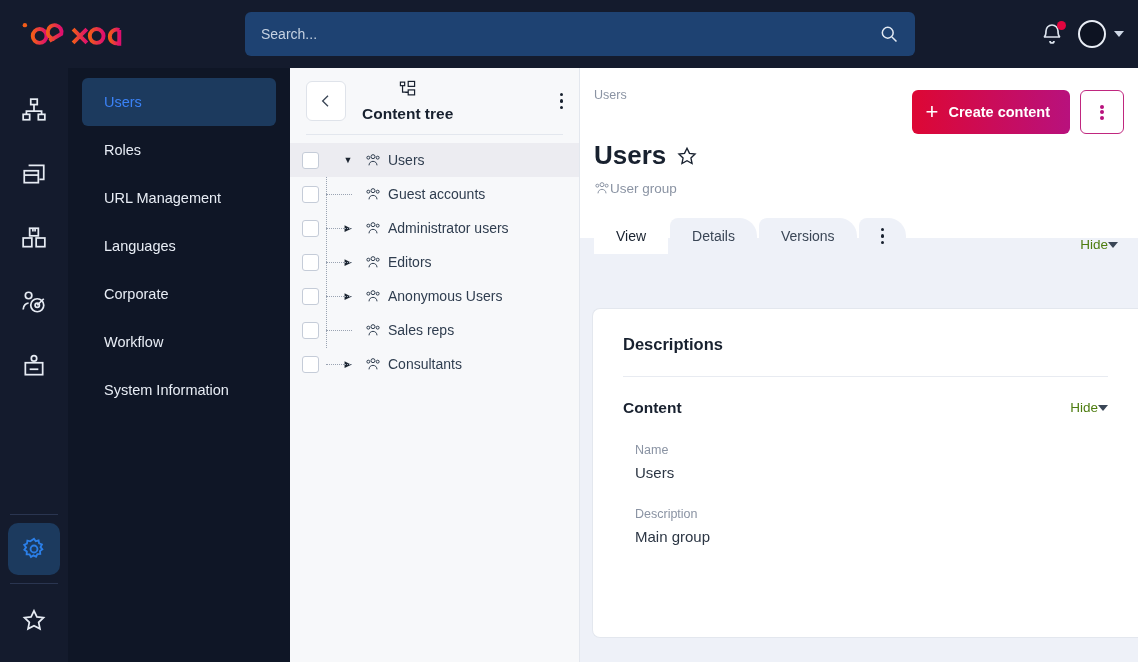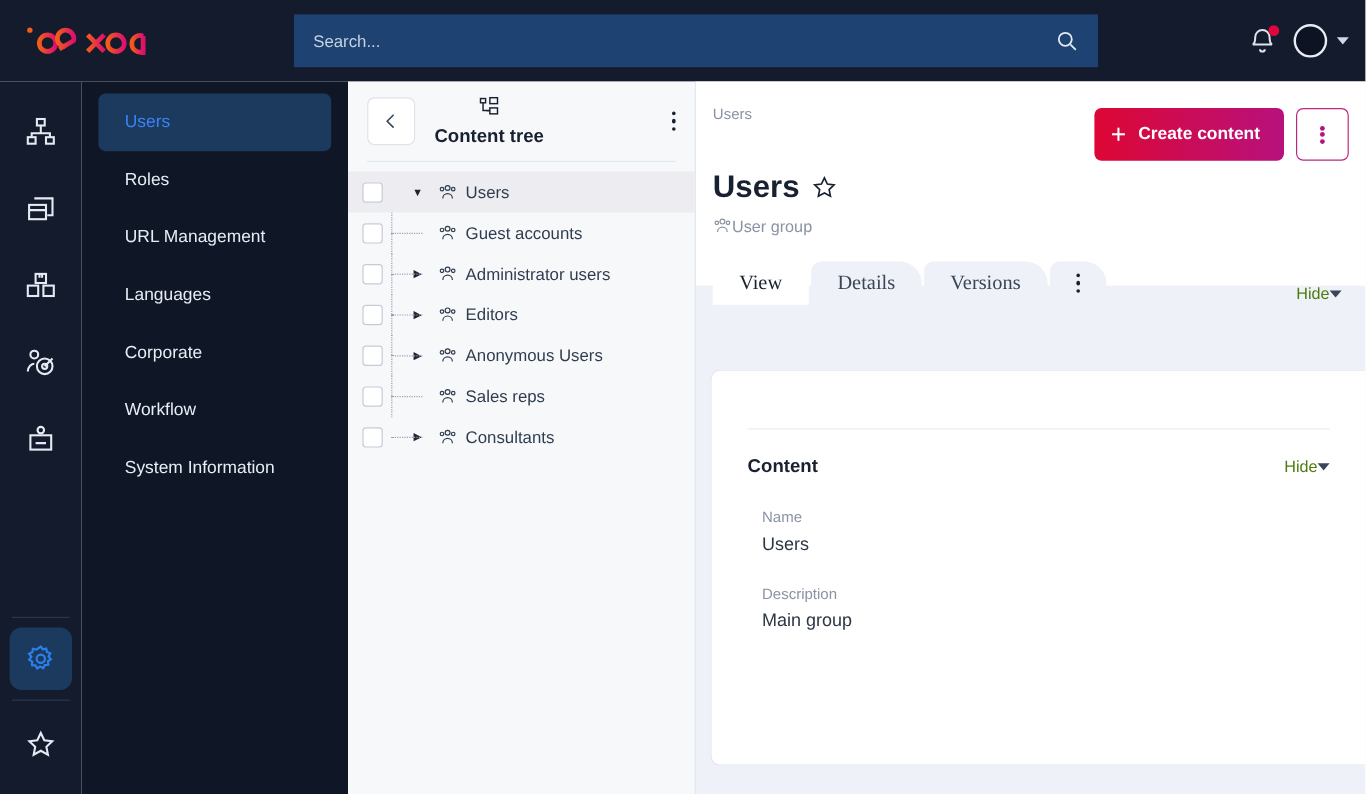--- a/index.html
+++ b/index.html
@@ -13,21 +13,21 @@
 
   
   .topbar {
     position: absolute; left: 0; top: 0; width: 1138px; height: 68px;
     background: #141b2d;
     display: flex; align-items: center;
   }
   .logo { margin-left: 18px; width: 118px; height: 30px; display: block; }
   .searchbox {
     position: absolute; left: 245px; top: 12px; width: 670px; height: 44px;
-    background: #1e4272; border-radius: 0;
+    background: #1e4272; border-radius: 6px;
     display: flex; align-items: center; padding: 0 16px;
   }
   .searchbox input {
     flex: 1; background: transparent; border: none; outline: none;
     color: #dfe6f0; font-size: 14px; font-family: "Liberation Sans", sans-serif;
   }
   .searchbox input::placeholder { color: #c6d2e2; }
   .search-ico { width: 20px; height: 20px; flex: none; }
   .topright {
     position: absolute; right: 14px; top: 0; height: 68px;
@@ -143,22 +143,22 @@
   }
   .subtitle {
     margin-top: 9px; font-size: 13.5px; color: #8a93a3;
     display: flex; align-items: center; gap: 0;
   }
 
   
   .tabstrip { position: relative; height: 36px; margin-top: 22px; display: flex; align-items: flex-end; }
   .tab {
     height: 36px; padding: 0 22px; display: flex; align-items: center;
-    font-size: 17px; color: #3a4656; background: #eef1f8;
-    border-radius: 8px 18px 0 0; margin-right: 2px; font-family: Liberation Serif, serif;
+    font-size: 14px; color: #3a4656; background: #eef1f8;
+    border-radius: 8px 18px 0 0; margin-right: 2px;
   }
   .tab.active { background: #fff; color: #18212f; }
   .tab .dots-v i { background: #18212f; }
   .hide-link {
     margin-left: auto; margin-bottom: 2px; font-size: 13.5px; color: #4d7c0f;
     display: flex; align-items: center; 
   }
   .tri { width: 0; height: 0; border-left: 5px solid transparent;
     border-right: 5px solid transparent; border-top: 6px solid #3a4656; }
 
@@ -490,20 +490,21 @@
             </span>
         </div>
         <div class="hide-link">
           <span>Hide</span>
           <span class="tri"></span>
         </div>
       </div>
     </div>
 
     <div class="panel">
+      <div class="panel-h">Descriptions</div>
       <div class="panel-rule"></div>
 
       <div class="sect-row">
         <div class="sect-h">Content</div>
         <div class="hide-link">
           <span>Hide</span>
           <span class="tri"></span>
         </div>
       </div>
 

